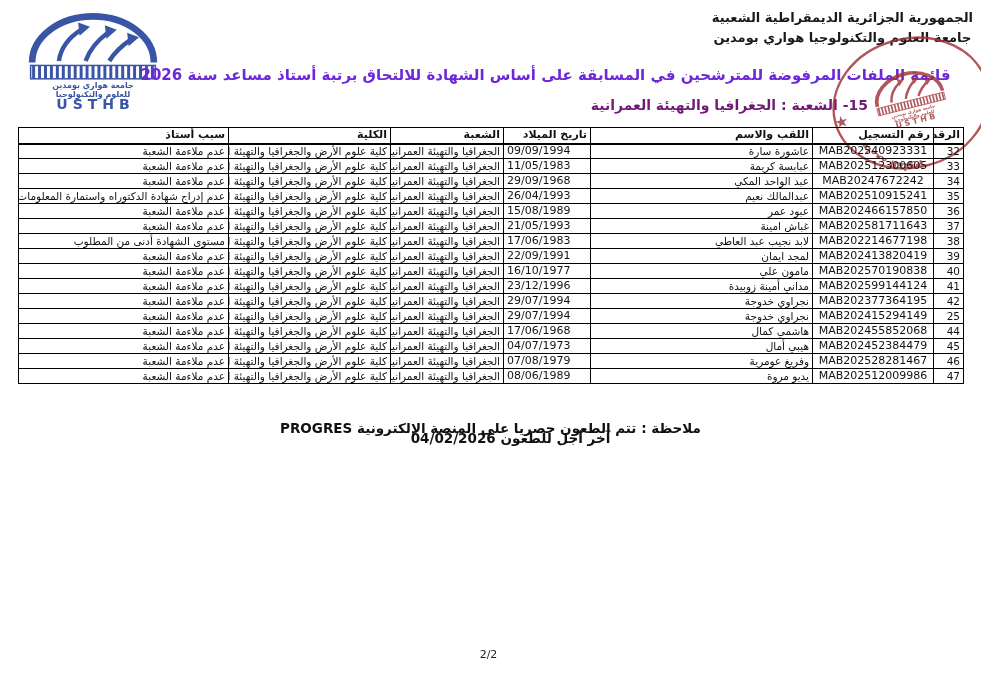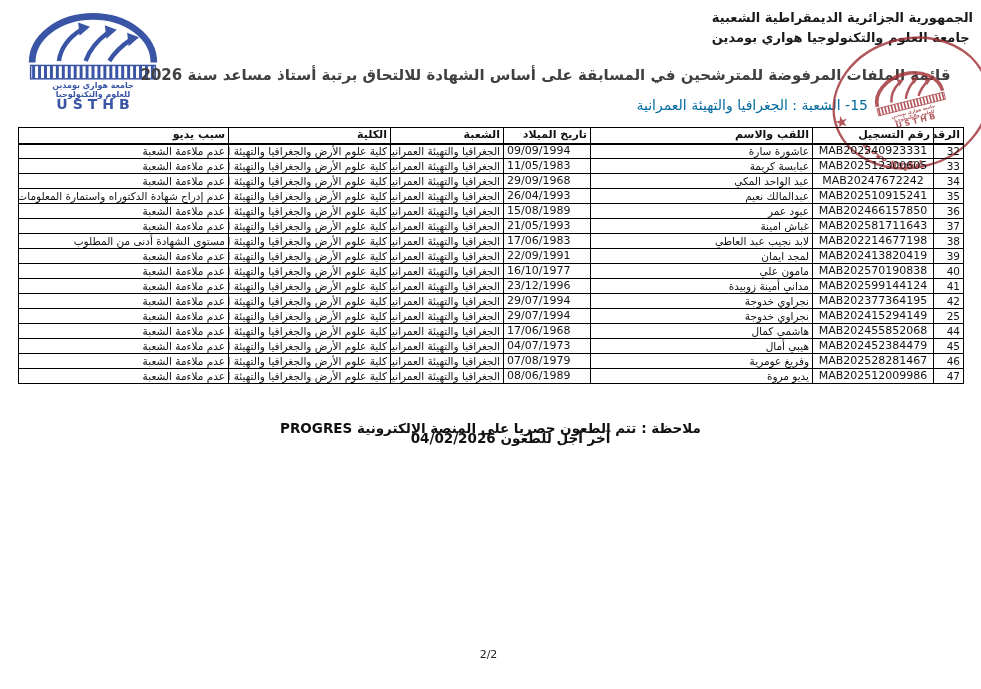--- a/index.html
+++ b/index.html
@@ -3,32 +3,32 @@
 <meta charset="utf-8">
 <style>
   * { box-sizing: border-box; }
   body { margin: 0; background: #888; }
   .page {
     width: 981px; height: 689px; position: relative; margin: 0 auto;
     background: #ffffff; overflow: hidden; color: #111;
     font-family: "DejaVu Sans", sans-serif;
   }
   .gov-header {
-    position: absolute; top: 8px; right: 8px; text-align: left;
+    position: absolute; top: 8px; right: 8px; text-align: center;
     direction: rtl; font-weight: bold; font-size: 13px; line-height: 20px;
     color: #1a1a1a;
   }
   .logo-svg { position: absolute; left: 18px; top: 12px; width: 150px; height: 98px; color: #3a55a6; }
   .doc-title {
     position: absolute; top: 66px; left: 110px; right: 0; text-align: center;
-    direction: rtl; font-weight: bold; font-size: 15px; color: #404040;
+    direction: rtl; font-weight: bold; font-size: 15px; color: #6d28d9;
   }
   .doc-section {
     position: absolute; top: 97px; right: 113px; direction: rtl;
-    font-weight: normal; font-size: 14px; color: #0369a1;
+    font-weight: bold; font-size: 14px; color: #701a75;
   }
   .stamp-svg {
     position: absolute; left: 828px; top: 20px; width: 166px; height: 166px;
     color: #a03338; opacity: 0.82; transform: rotate(-14deg);
     pointer-events: none;
   }
   table.rejects {
     position: absolute; top: 127px; left: 18px; width: 945px;
     border-collapse: collapse; direction: rtl; table-layout: fixed;
     font-size: 10.5px;
@@ -121,21 +121,21 @@
       <col style="width:210px">
     </colgroup>
     <thead>
       <tr>
         <th>الرقم</th>
         <th>رقم التسجيل</th>
         <th>اللقب والاسم</th>
         <th>تاريخ الميلاد</th>
         <th>الشعبة</th>
         <th>الكلية</th>
-        <th>سبب يديو</th>
+        <th>سبب أستاذ</th>
       </tr>
     </thead>
     <tbody>
     <tr>
       <td class="c0">32</td>
       <td class="c1">MAB202540923331</td>
       <td class="c2">عاشورة سارة</td>
       <td class="c3">09/09/1994</td>
       <td class="c4">الجغرافيا والتهيئة العمرانية</td>
       <td class="c5">كلية علوم الأرض والجغرافيا والتهيئة الإقليمية</td>

